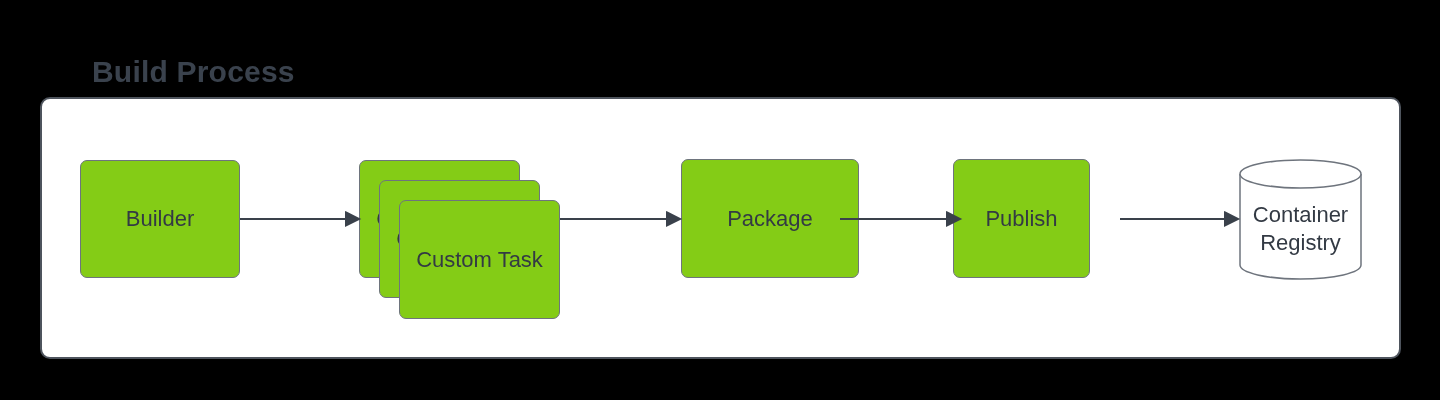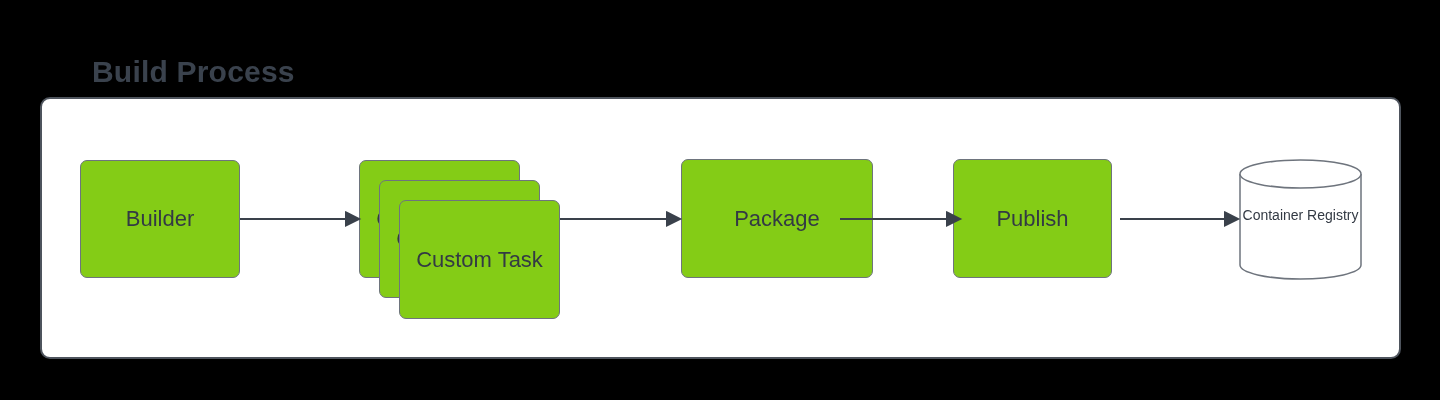--- a/index.html
+++ b/index.html
@@ -46,40 +46,40 @@
     box-sizing: border-box;
     display: flex;
     align-items: center;
     justify-content: center;
     text-align: center;
     font-size: 22px;
     color: #333a44;
     line-height: 28px;
   }
   .node-builder  { left: 80px;  top: 160px; width: 160px; height: 118px; }
-  .node-package  { left: 681px; top: 159px; width: 192px; height: 119px; }
-  .node-publish  { left: 953px; top: 159px; width: 159px; height: 119px; }
+  .node-package  { left: 681px; top: 159px; width: 178px; height: 119px; }
+  .node-publish  { left: 953px; top: 159px; width: 137px; height: 119px; }
   .stack-back  { left: 359px; top: 160px; width: 161px; height: 118px; z-index: 1; }
   .stack-mid   { left: 379px; top: 180px; width: 161px; height: 118px; z-index: 2; }
   .stack-front { left: 399px; top: 200px; width: 161px; height: 119px; z-index: 3; }
   .node-cylinder {
     position: absolute;
     left: 1239px;
     top: 159px;
     width: 123px;
     height: 121px;
   }
   .cylinder-svg { position: absolute; left: 0; top: 0; }
   .cylinder-label {
     position: absolute;
     left: 0;
     top: 42px;
     width: 123px;
     text-align: center;
-    font-size: 14px;
+    font-size: 22px;
     line-height: 28px;
     color: #333a44;
   }
   .edges-overlay {
     position: absolute;
     left: 0;
     top: 0;
     width: 1440px;
     height: 400px;
     pointer-events: none;

